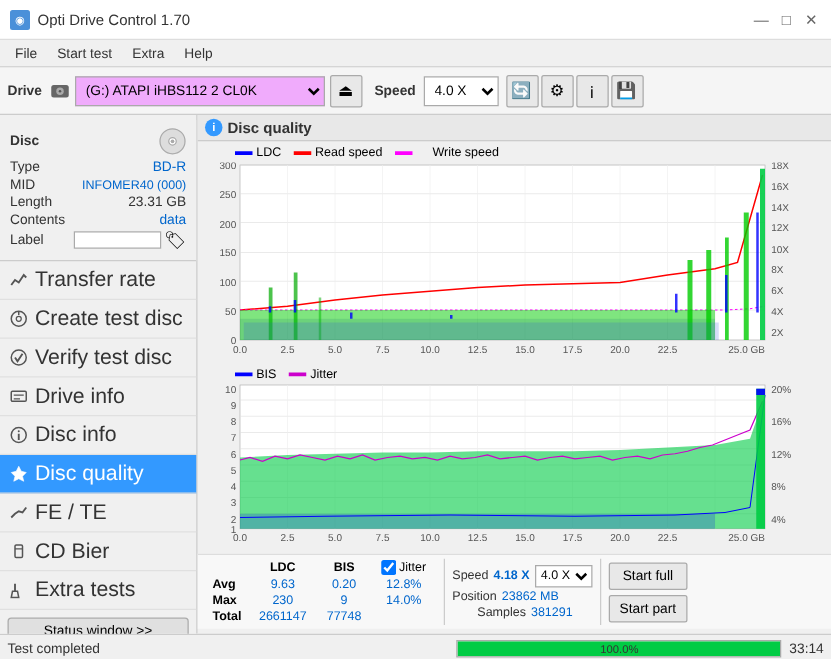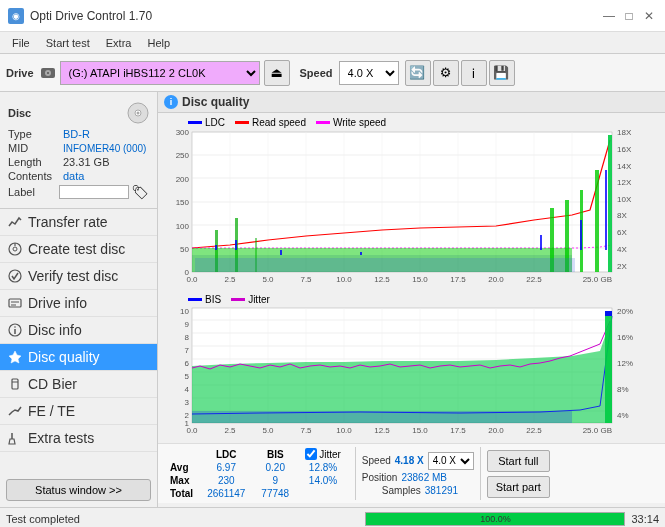--- a/index.html
+++ b/index.html
@@ -25,28 +25,28 @@
     .toolbar-btn { height: 26px; width: 26px; background: #e8e8e8; border: 1px solid #aaa; border-radius: 2px; cursor: pointer; display: flex; align-items: center; justify-content: center; font-size: 13px; }
     .speed-label { font-size: 11px; font-weight: bold; color: #333; margin-left: 6px; margin-right: 2px; }
     .speed-select { height: 24px; font-size: 11px; border: 1px solid #aaa; background: white; padding: 0 4px; min-width: 60px; }
     .toolbar-icon-group { display: flex; gap: 2px; margin-left: 2px; }
 
     
     .sidebar { width: 158px; background: #f0f0f0; border-right: 1px solid #ccc; display: flex; flex-direction: column; padding-top: 4px; }
     .disc-panel { background: #f0f0f0; padding: 6px 8px; border-bottom: 1px solid #ccc; }
     .disc-panel-header { display: flex; align-items: center; justify-content: space-between; margin-bottom: 4px; }
     .disc-panel-title { font-size: 11px; font-weight: bold; color: #333; }
-    .disc-row { display: flex; align-items: center; margin-bottom: 2px; }
+    .disc-row { display: flex; align-items: center; margin-bottom: 2px; justify-content: space-between; }
     .disc-key { color: #333; font-size: 11px; width: 55px; }
     .disc-val { color: #0066cc; font-size: 11px; }
     .disc-val-black { color: #333; font-size: 11px; }
     .disc-val-input { width: 70px; height: 14px; border: 1px solid #aaa; background: white; font-size: 10px; }
 
     .sidebar-nav { flex: 1; }
-    .nav-item { display: flex; align-items: center; padding: 5px 8px; cursor: pointer; font-size: 14px; color: #333; border-bottom: 1px solid #e0e0e0; gap: 6px; }
+    .nav-item { display: flex; align-items: center; padding: 5px 8px; cursor: pointer; font-size: 17px; color: #333; border-bottom: 1px solid #e0e0e0; gap: 6px; }
     .nav-item.active { background: #3399ff; color: white; }
     .nav-status-btn { background: #e0e0e0; border: 1px solid #aaa; border-radius: 3px; padding: 4px 6px; margin: 6px 6px; cursor: pointer; font-size: 11px; text-align: center; }
 
     
     .right-content { flex: 1; display: flex; flex-direction: column; overflow: hidden; }
 
     
     .statusbar { height: 22px; background: #f0f0f0; border-top: 1px solid #ccc; display: flex; align-items: center; padding: 0 6px; gap: 6px; }
     .status-text { font-size: 11px; color: #333; flex: 1; }
     .progress-bar { height: 14px; flex: 0 0 200px; background: #7dd3fc; border: 1px solid #aaa; overflow: hidden; }
@@ -180,30 +180,30 @@
         <span>Disc info</span>
       </div>
       <div class="nav-item active">
         <svg width="14" height="14" viewBox="0 0 14 14">
             <polygon points="7,1 9,5 13,6 10,9 11,13 7,11 3,13 4,9 1,6 5,5" fill="white" stroke="white" stroke-width="0.5"></polygon>
           </svg>
         <span>Disc quality</span>
       </div>
       <div class="nav-item">
         <svg width="14" height="14" viewBox="0 0 14 14">
+            <polyline points="1,11 4,8 7,6 10,7 13,3" fill="none" stroke="#555" stroke-width="1.5"></polyline>
+          </svg>
+        <span>FE / TE</span>
+      </div>
+      <div class="nav-item">
+        <svg width="14" height="14" viewBox="0 0 14 14">
             <rect x="4" y="2" width="6" height="10" rx="1" fill="none" stroke="#555" stroke-width="1.2"></rect>
             <line x1="4" y1="5" x2="10" y2="5" stroke="#555" stroke-width="1"></line>
           </svg>
         <span>CD Bier</span>
-      </div>
-      <div class="nav-item">
-        <svg width="14" height="14" viewBox="0 0 14 14">
-            <polyline points="1,11 4,8 7,6 10,7 13,3" fill="none" stroke="#555" stroke-width="1.5"></polyline>
-          </svg>
-        <span>FE / TE</span>
       </div>
       <div class="nav-item">
         <svg width="14" height="14" viewBox="0 0 14 14">
             <line x1="4" y1="2" x2="4" y2="8" stroke="#555" stroke-width="1.5"></line>
             <polygon points="2,8 6,8 7,13 1,13" fill="none" stroke="#555" stroke-width="1.2"></polygon>
           </svg>
         <span>Extra tests</span>
       </div>
     </div>
 
@@ -221,21 +221,21 @@
 
       <div style="display:flex;align-items:center;gap:10px;padding:2px 30px;font-size:10px;">
         <div style="display:flex;align-items:center;gap:3px;">
           <div style="width:14px;height:3px;background:#0000ff;"></div>
           <span>LDC</span>
         </div>
         <div style="display:flex;align-items:center;gap:3px;">
           <div style="width:14px;height:3px;background:#ff0000;"></div>
           <span>Read speed</span>
         </div>
-        <div style="display:flex;align-items:center;gap:3px;">
+        <div style="display:flex;align-items:center;gap:16px;">
           <div style="width:14px;height:3px;background:#ff00ff;"></div>
           <span>Write speed</span>
         </div>
       </div>
 
       <svg width="490" height="158" viewBox="0 0 490 158" style="display:block;margin-left:2px;">
 
         <rect x="32" y="2" width="420" height="140" fill="white" stroke="#aaa" stroke-width="0.5"></rect>
 
         <line x1="32" y1="2" x2="452" y2="2" stroke="#ddd" stroke-width="0.5"></line>
@@ -402,21 +402,21 @@
           <td style="padding:1px 6px;"></td>
           <td style="padding:1px 8px;font-weight:bold;text-align:center;">LDC</td>
           <td style="padding:1px 8px;font-weight:bold;text-align:center;">BIS</td>
           <td style="padding:1px 8px;display:flex;align-items:center;gap:2px;">
             <input type="checkbox" checked="" style="width: 12px; height: 12px;">
             <span>Jitter</span>
           </td>
         </tr>
         <tr>
           <td style="padding:1px 6px;font-weight:bold;">Avg</td>
-          <td style="padding:1px 8px;color:#0066cc;text-align:center;">6.97</td>
+          <td style="padding:1px 8px;color:#0066cc;text-align:center;">9.63</td>
           <td style="padding:1px 8px;color:#0066cc;text-align:center;">0.20</td>
           <td style="padding:1px 8px;color:#0066cc;text-align:center;margin-top:44px;">12.8%</td>
         </tr>
         <tr>
           <td style="padding:1px 6px;font-weight:bold;">Max</td>
           <td style="padding:1px 8px;color:#0066cc;text-align:center;">230</td>
           <td style="padding:1px 8px;color:#0066cc;text-align:center;">9</td>
           <td style="padding:1px 8px;color:#0066cc;text-align:center;">14.0%</td>
         </tr>
         <tr>

